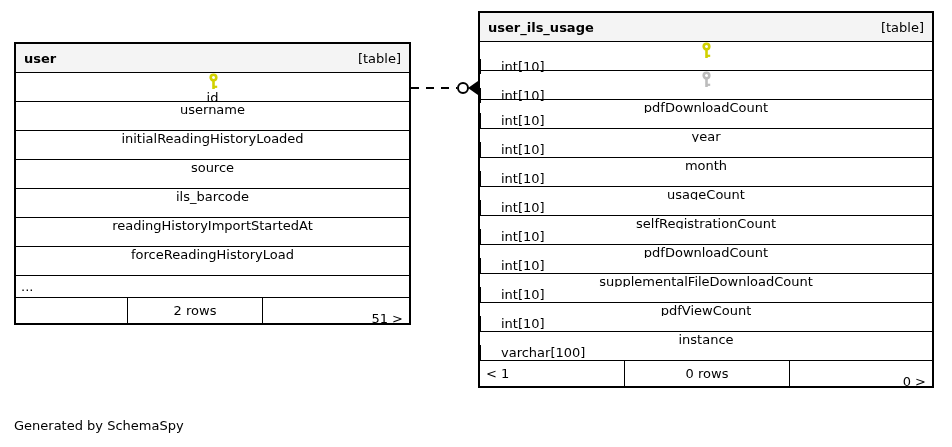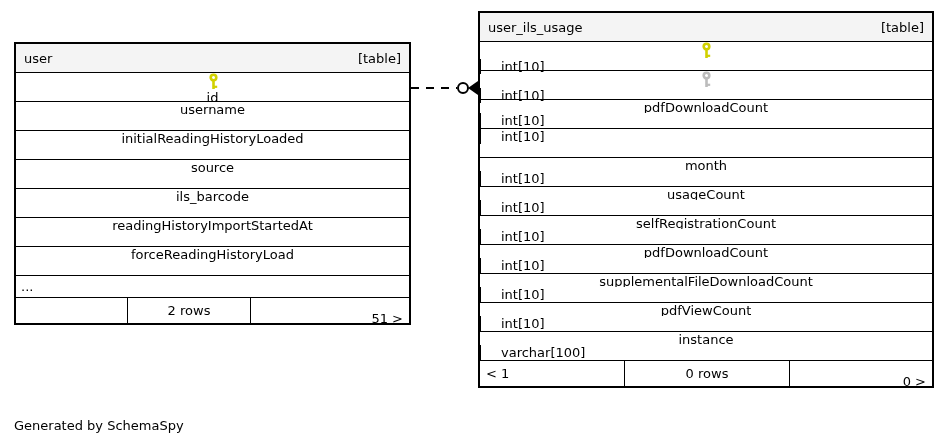--- a/index.html
+++ b/index.html
@@ -24,21 +24,21 @@
   .db-table-header {
     display: flex;
     justify-content: space-between;
     align-items: center;
     height: 29px;
     box-sizing: border-box;
     padding: 0 8px;
     background: #f4f4f4;
     border-bottom: 1px solid #000000;
   }
-  .db-table-name { font-weight: normal; }
+  .db-table-name { font-weight: bold; }
   .db-table-badge { font-weight: normal; }
   .col-row {
     display: flex;
     align-items: center;
     height: 29px;
     box-sizing: border-box;
     border-bottom: 1px solid #000000;
     flex-direction: column;
   }
   .key-cell {
@@ -132,21 +132,21 @@
     <span class="col-name">readingHistoryImportStartedAt</span>
   </div>
   <div class="col-row">
     <span class="key-cell"></span>
     <span class="col-name">forceReadingHistoryLoad</span>
   </div>
   <div class="ellipsis-row">...</div>
 
   <div class="table-footer">
     <div class="footer-cell left" style="width:111px;"></div>
-    <div class="footer-cell mid" style="width:124px;">2 rows</div>
+    <div class="footer-cell mid" style="width:136px;">2 rows</div>
     <div class="footer-cell right">51 &gt;</div>
   </div>
 </div>
 
 <div class="db-table" id="table-user-ils-usage" style="left:478px; top:11px; width:456px;">
   <div class="db-table-header">
     <span class="db-table-name">user_ils_usage</span>
     <span class="db-table-badge">[table]</span>
   </div>
 
@@ -172,20 +172,21 @@
     <span class="col-name">userId</span>
     <span class="col-type">int[10]</span>
   </div>
   <div class="col-row">
     <span class="key-cell"></span>
     <span class="col-name">pdfDownloadCount</span>
     <span class="col-type">int[10]</span>
   </div>
   <div class="col-row">
     <span class="key-cell"></span>
+    <span class="col-name">year</span>
     <span class="col-type">int[10]</span>
   </div>
   <div class="col-row">
     <span class="key-cell"></span>
     <span class="col-name">month</span>
     <span class="col-type">int[10]</span>
   </div>
   <div class="col-row">
     <span class="key-cell"></span>
     <span class="col-name">usageCount</span>

